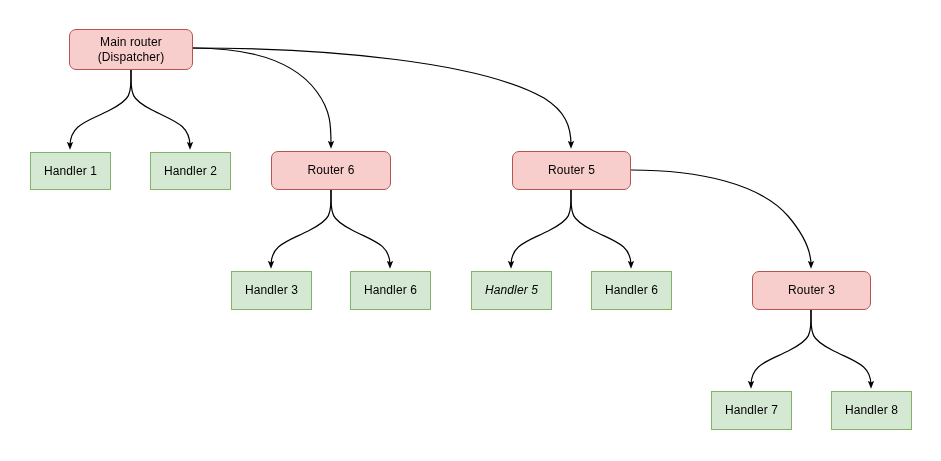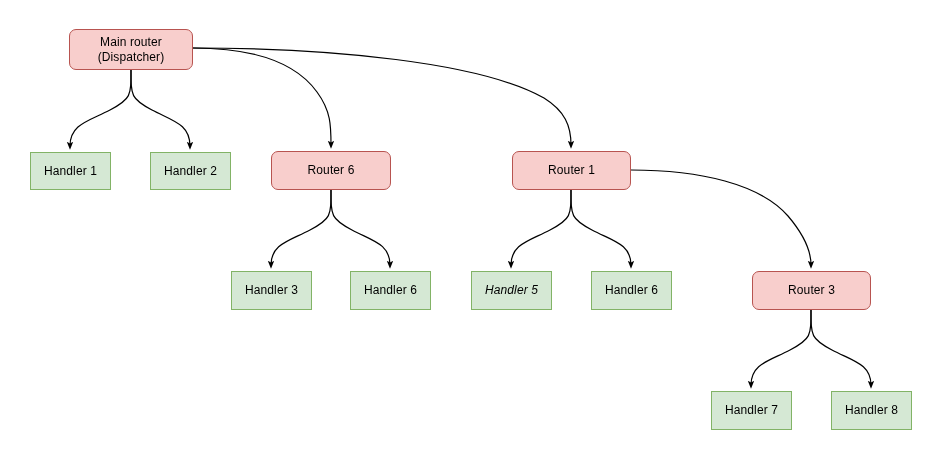--- a/index.html
+++ b/index.html
@@ -74,21 +74,21 @@
         <path d="M 811 310 C 811 336 811 339 790 350 C 769 361 751 364 751 385" fill="none" stroke="#000000" stroke-width="1.2" stroke-linecap="round" marker-end="url(#arrowhead)"></path>
         <path d="M 811 310 C 811 336 811 339 832 350 C 853 361 871 364 871 385" fill="none" stroke="#000000" stroke-width="1.2" stroke-linecap="round" marker-end="url(#arrowhead)"></path>
       </g>
   </svg>
   <div id="nodes-group">
       <div class="node node-router" style="left: 69px; top: 29px; width: 124px; height: 41px;"><span>Main router
 (Dispatcher)</span></div>
       <div class="node node-handler" style="left: 30px; top: 152px; width: 81px; height: 38px;"><span>Handler 1</span></div>
       <div class="node node-handler" style="left: 150px; top: 152px; width: 81px; height: 38px;"><span>Handler 2</span></div>
       <div class="node node-router" style="left: 271px; top: 151px; width: 120px; height: 39px;"><span>Router 6</span></div>
-      <div class="node node-router" style="left: 512px; top: 151px; width: 119px; height: 39px;"><span>Router 1</span></div>
+      <div class="node node-router" style="left: 512px; top: 151px; width: 119px; height: 39px;"><span>Router 5</span></div>
       <div class="node node-handler" style="left: 231px; top: 271px; width: 81px; height: 39px;"><span>Handler 3</span></div>
       <div class="node node-handler" style="left: 350px; top: 271px; width: 81px; height: 39px;"><span>Handler 6</span></div>
       <div class="node node-handler" style="left: 471px; top: 271px; width: 81px; height: 39px; font-style: italic;"><span>Handler 5</span></div>
       <div class="node node-handler" style="left: 591px; top: 271px; width: 81px; height: 39px;"><span>Handler 6</span></div>
       <div class="node node-router" style="left: 752px; top: 271px; width: 119px; height: 39px; text-align: center;"><span>Router 3</span></div>
       <div class="node node-handler" style="left: 711px; top: 391px; width: 81px; height: 39px;"><span>Handler 7</span></div>
       <div class="node node-handler" style="left: 831px; top: 391px; width: 81px; height: 39px;"><span>Handler 8</span></div>
     </div>
 </div>
 

